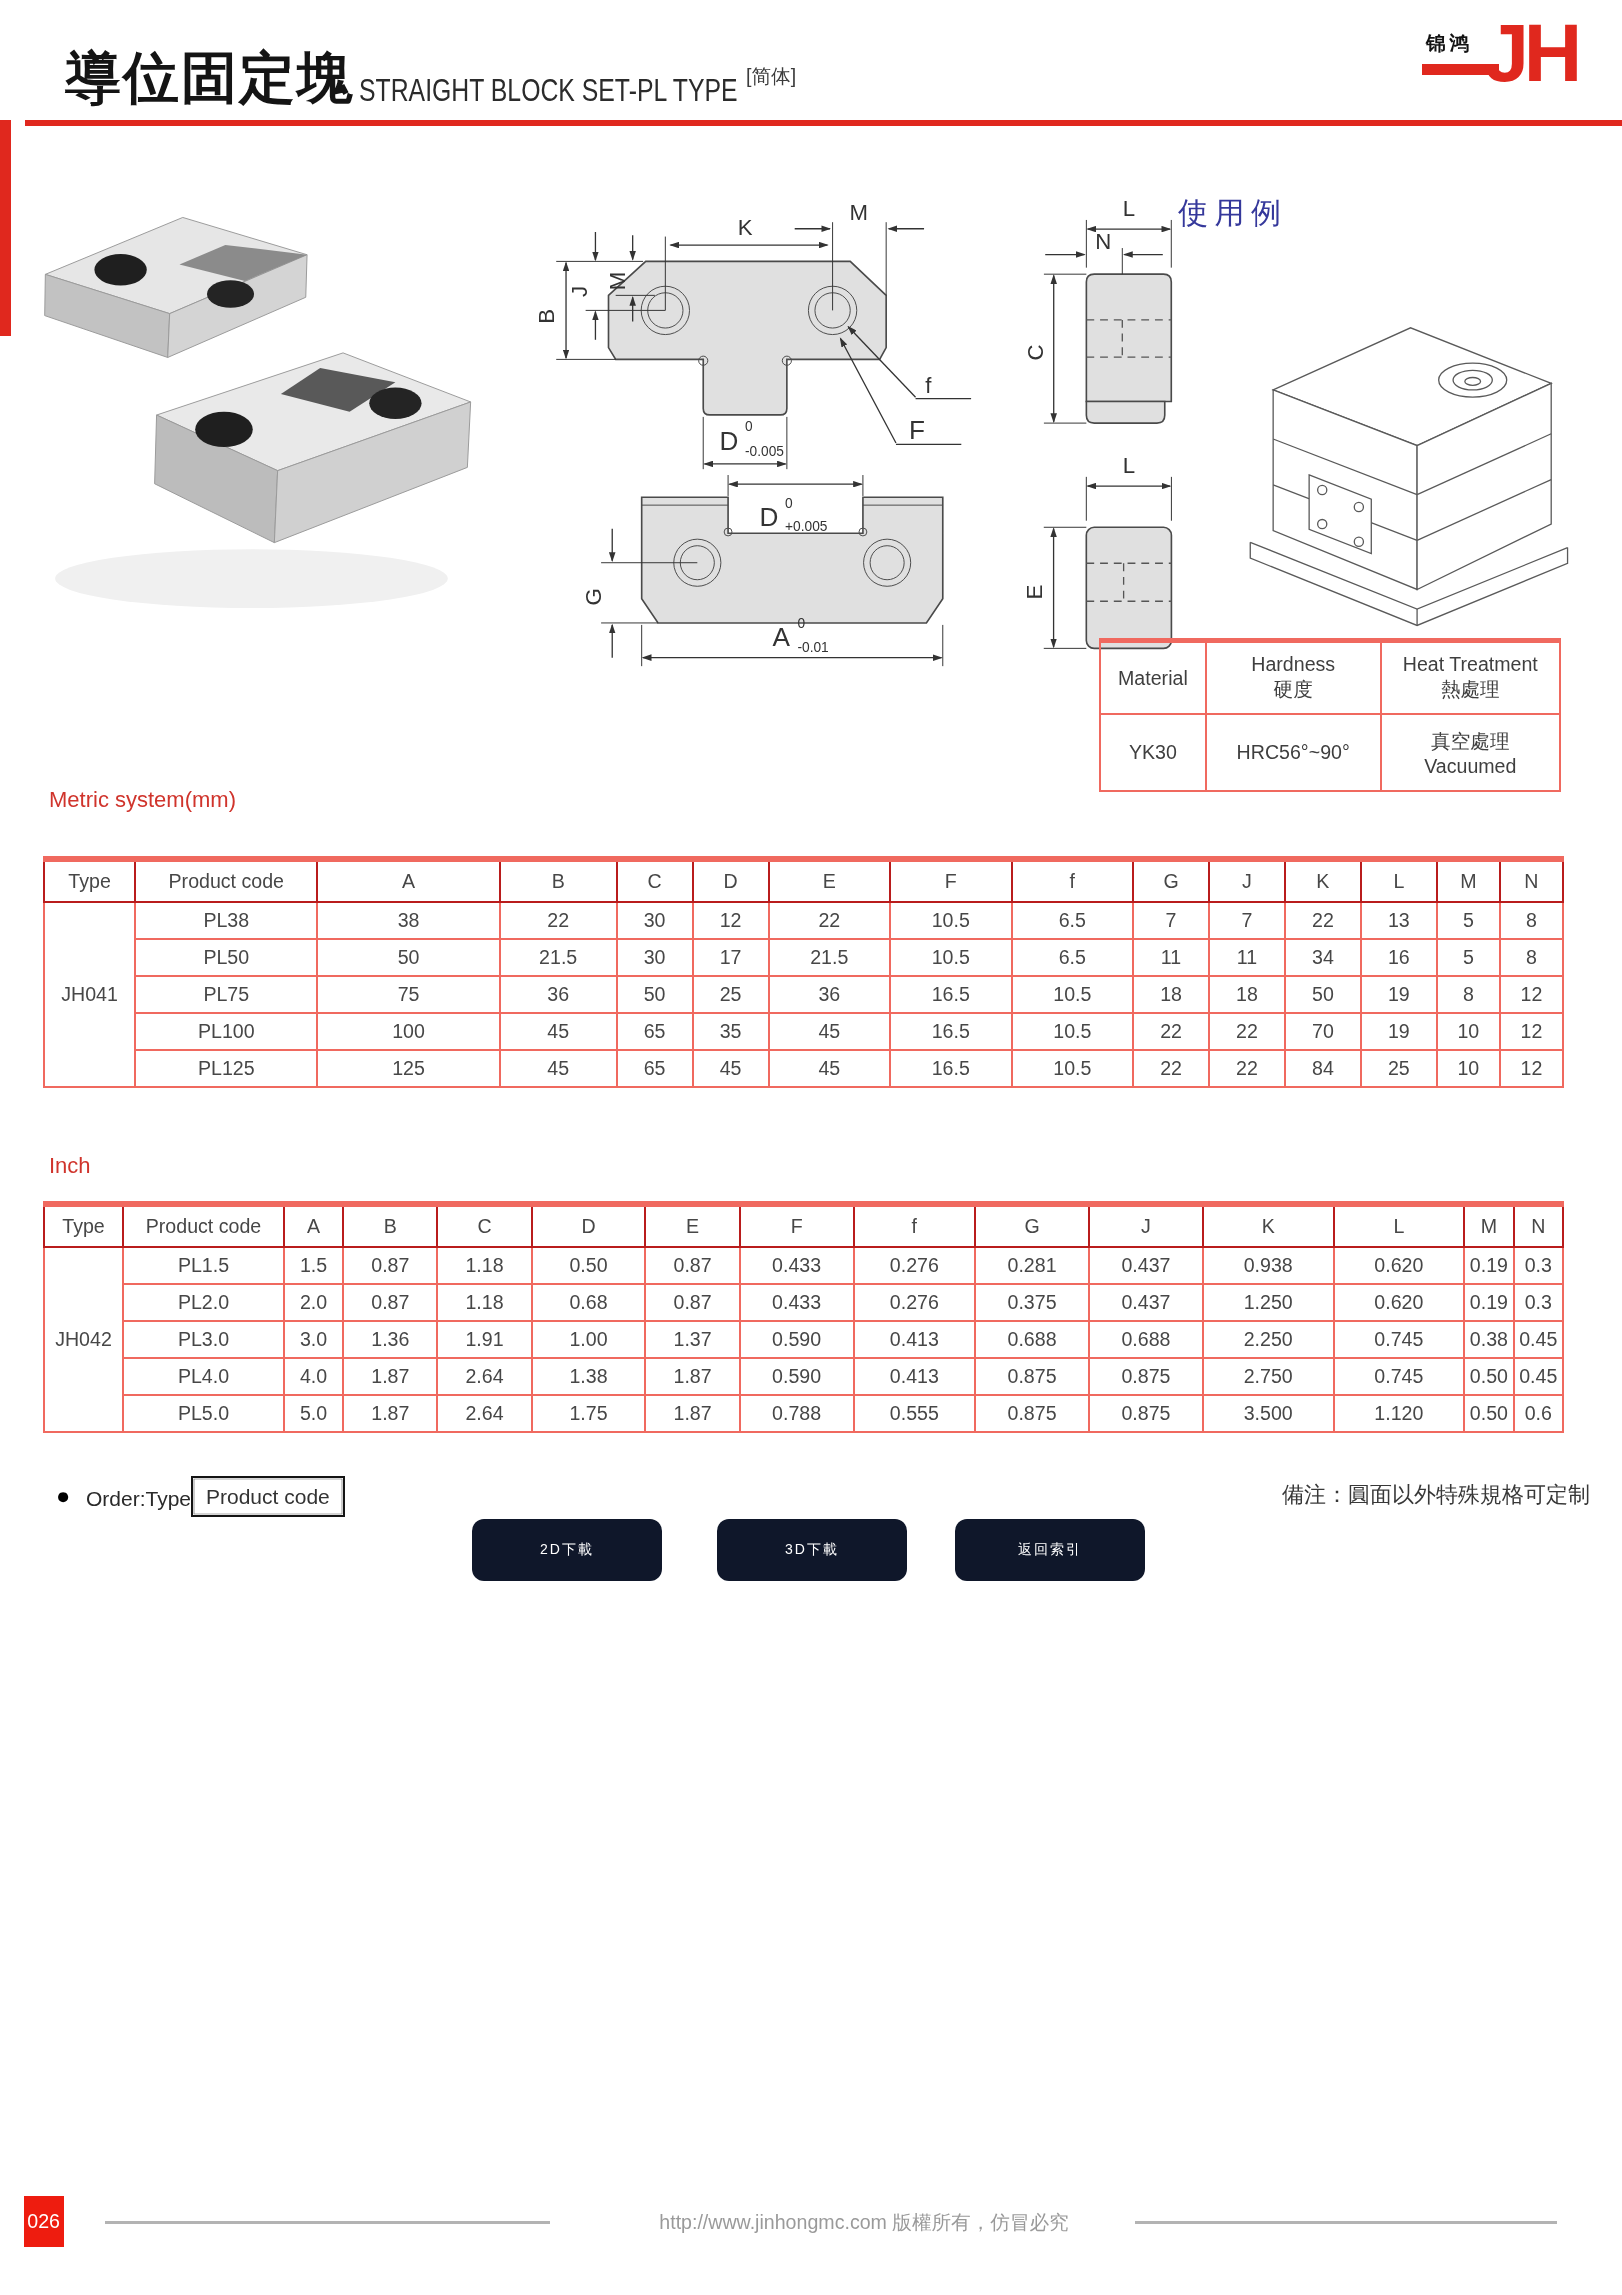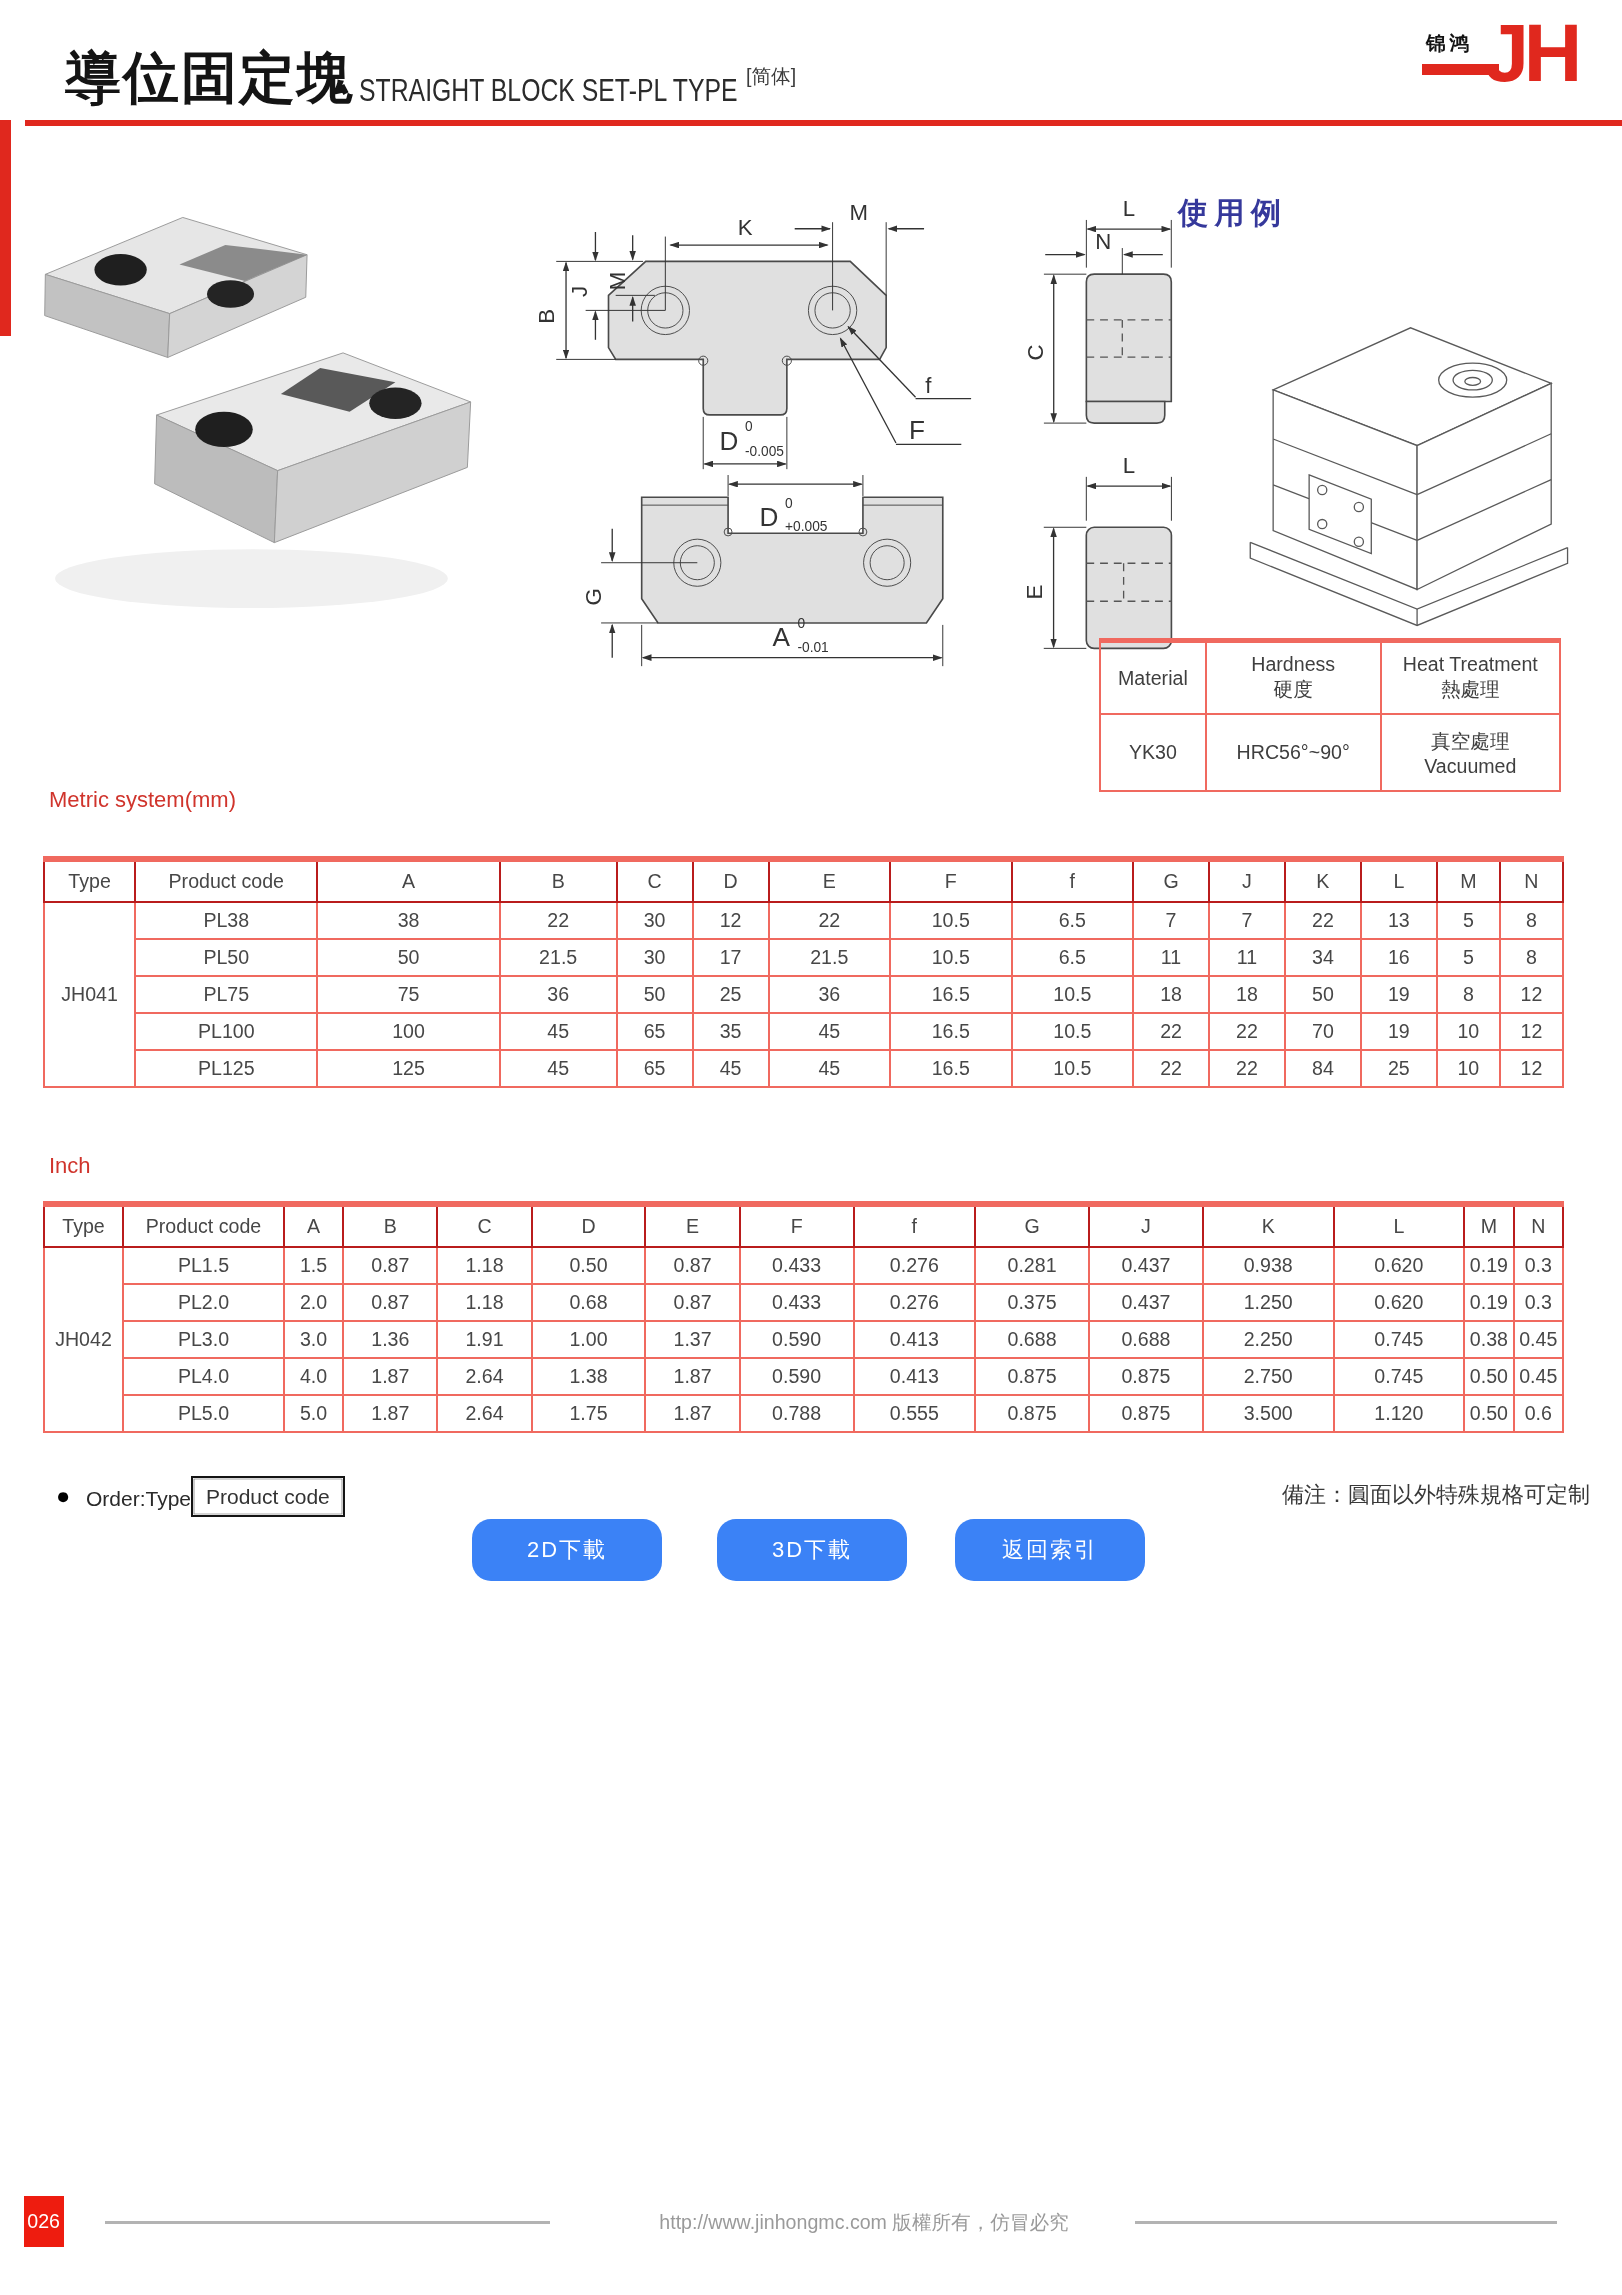--- a/index.html
+++ b/index.html
@@ -25,23 +25,23 @@
   table.spec th{font-weight:400;height:37px;border:2px solid #b91c1c;}
   table.spec td{height:33px;border:2px solid #f0695f;}
 
   
   table.mat{border-collapse:collapse;table-layout:fixed;width:100%;
             font-size:19.6px;color:#3f3f3f;text-align:center;
             border:2.6px solid #f0695f;border-top:5.2px solid #f0695f;}
   table.mat th{font-weight:400;height:68px;border:2px solid #f0695f;}
   table.mat td{height:73px;border:2px solid #f0695f;}
 
-  .usage-label{font-size:30px;color:#35389b;font-weight:700;letter-spacing:6.5px;}
-
-  .btn{background:#3b82f6;color:#ffffff;font-size:22px;border:none;border-radius:19px;
+  .usage-label{font-size:30px;color:#35389b;font-weight:400;letter-spacing:6.5px;}
+
+  .btn{background:#0f172a;color:#ffffff;font-size:14px;border:none;border-radius:12px;
        width:190px;height:62px;display:flex;align-items:center;justify-content:center;
        letter-spacing:2px;cursor:pointer;font-family:"Liberation Sans",sans-serif;}
 
   .order-bullet{font-size:23.6px;color:#000;}
   .order-label{font-size:21px;color:#2a2a2a;}
   .pcode-box{border:2px solid #141414;box-shadow:inset 0 0 0 0.7px #ffffff, inset 0 0 0 1.3px #555555;
              padding:6.5px 13px;font-size:21px;color:#333;display:inline-block;}
   .note{font-size:22px;color:#383838;}
 
   .pagenum{background:#ee1c0f;color:#fff;font-size:19.6px;display:flex;align-items:center;justify-content:center;}

